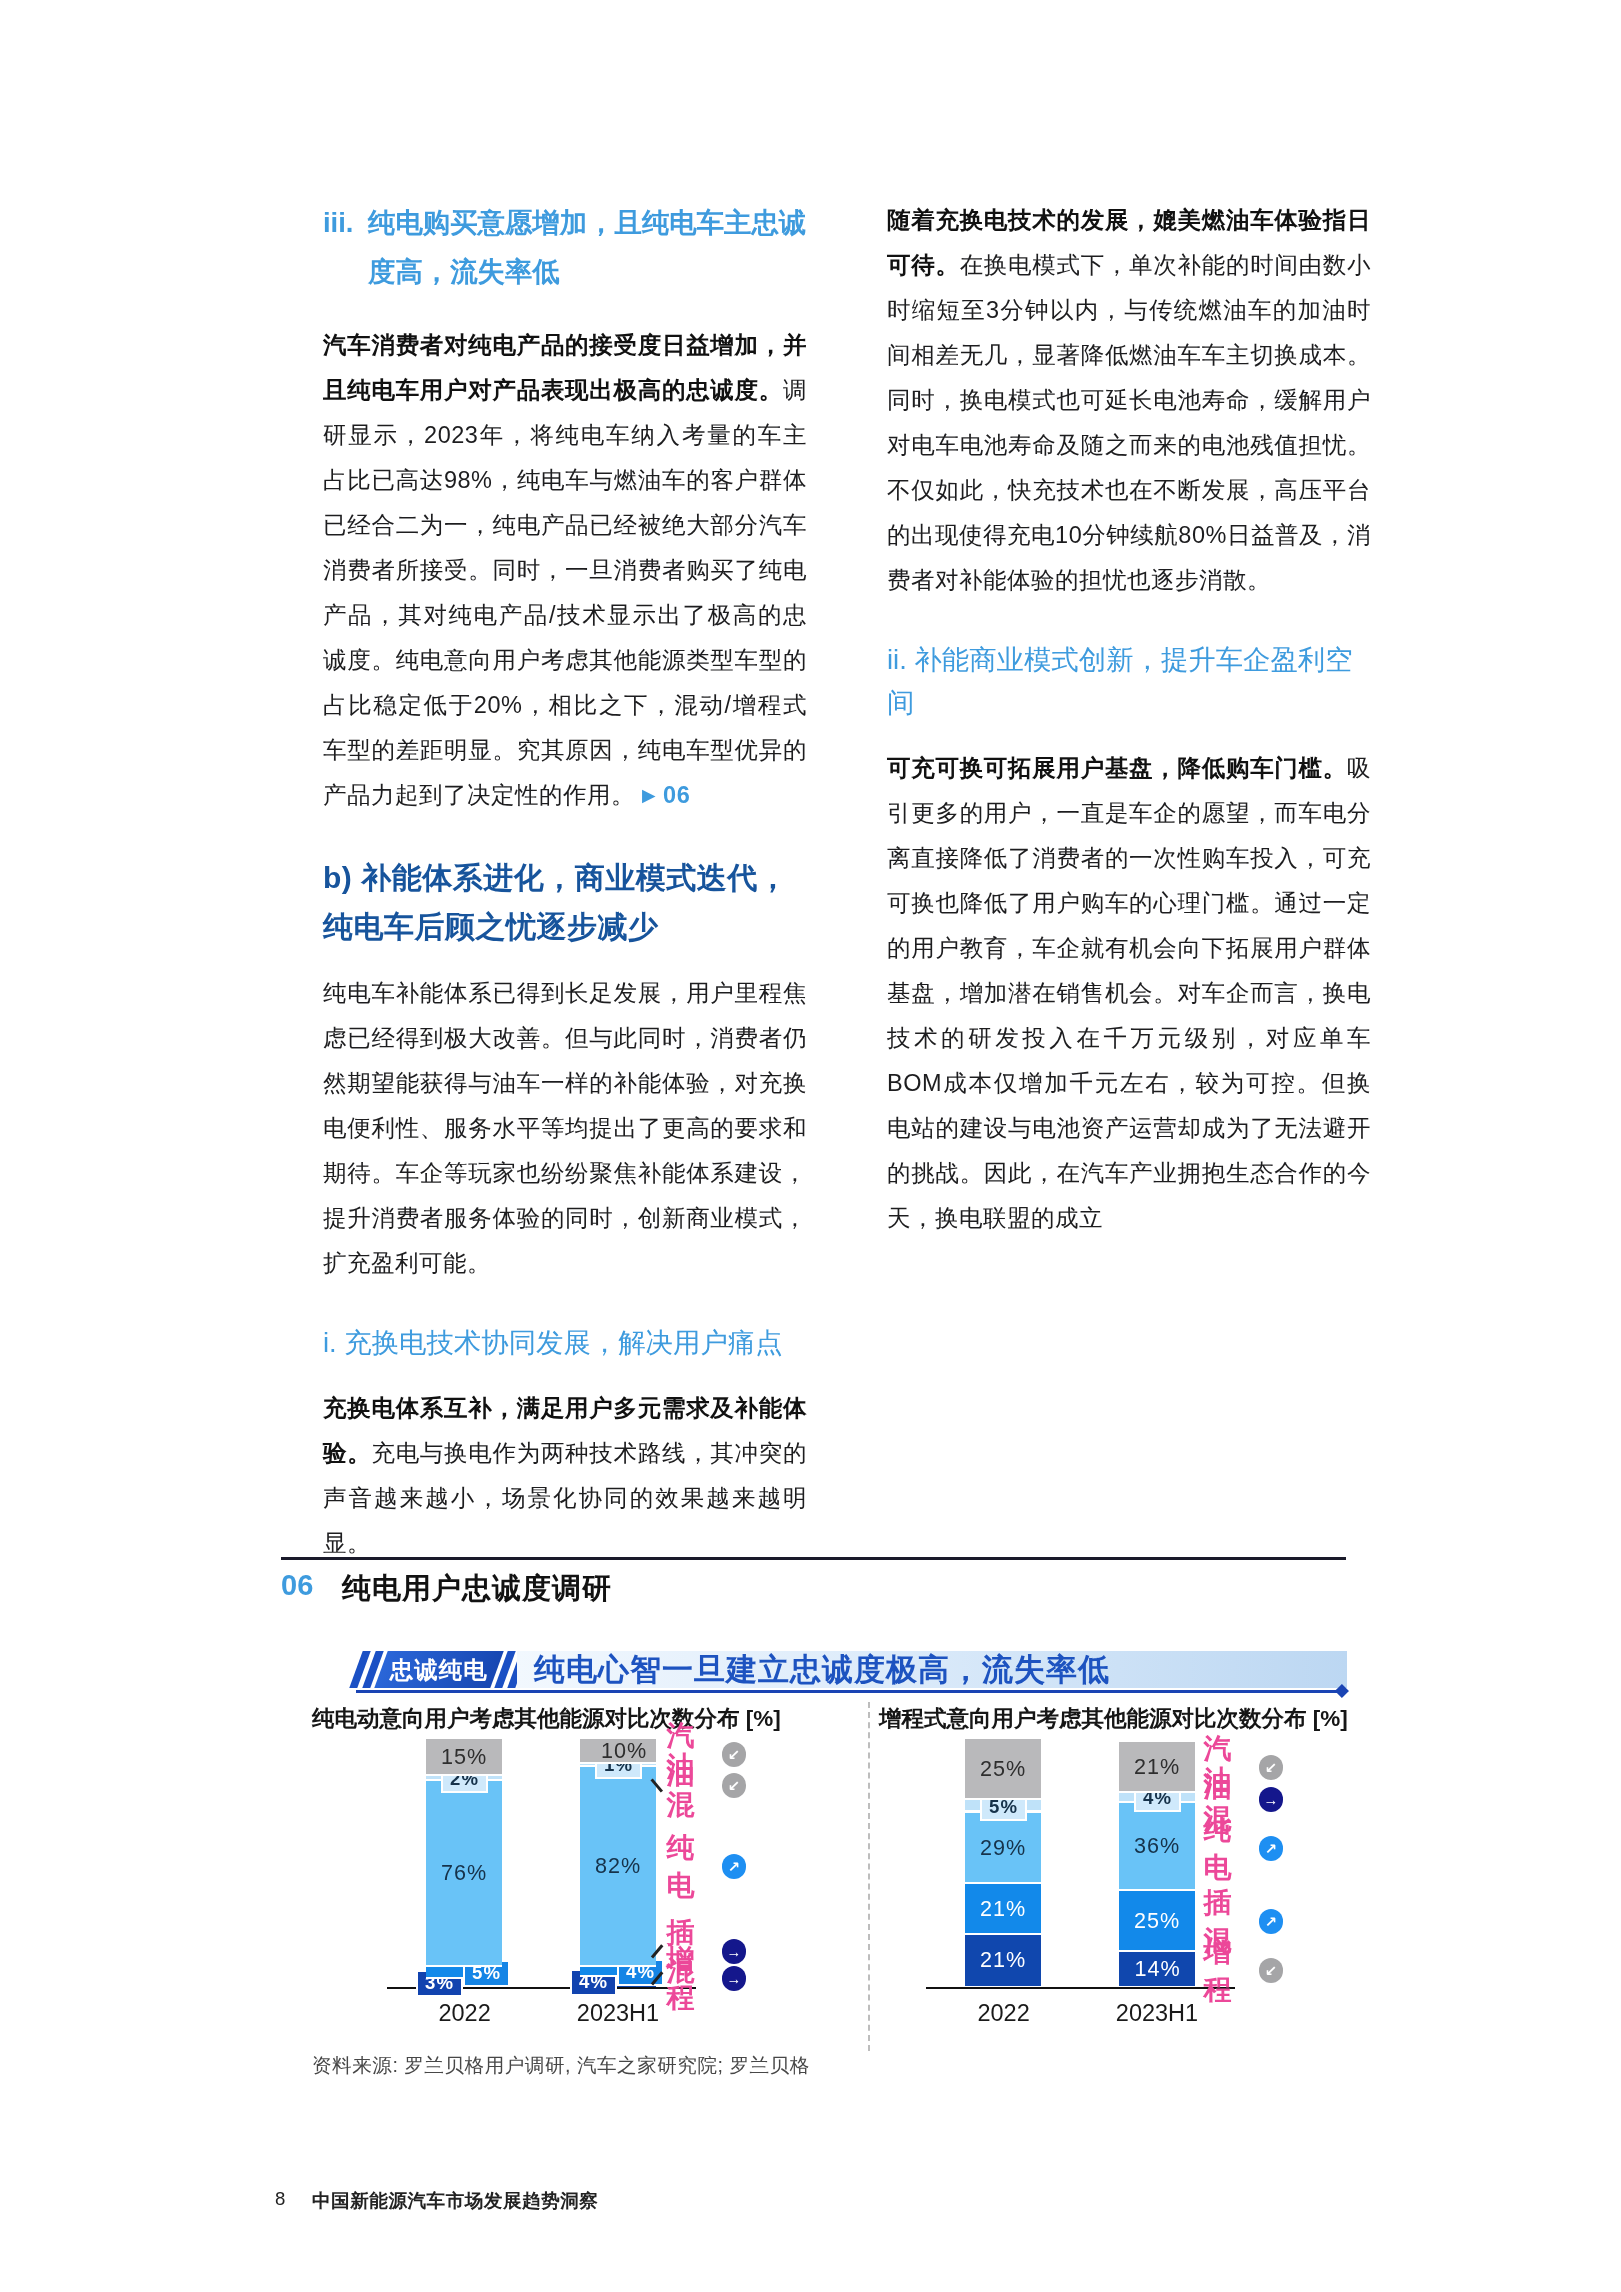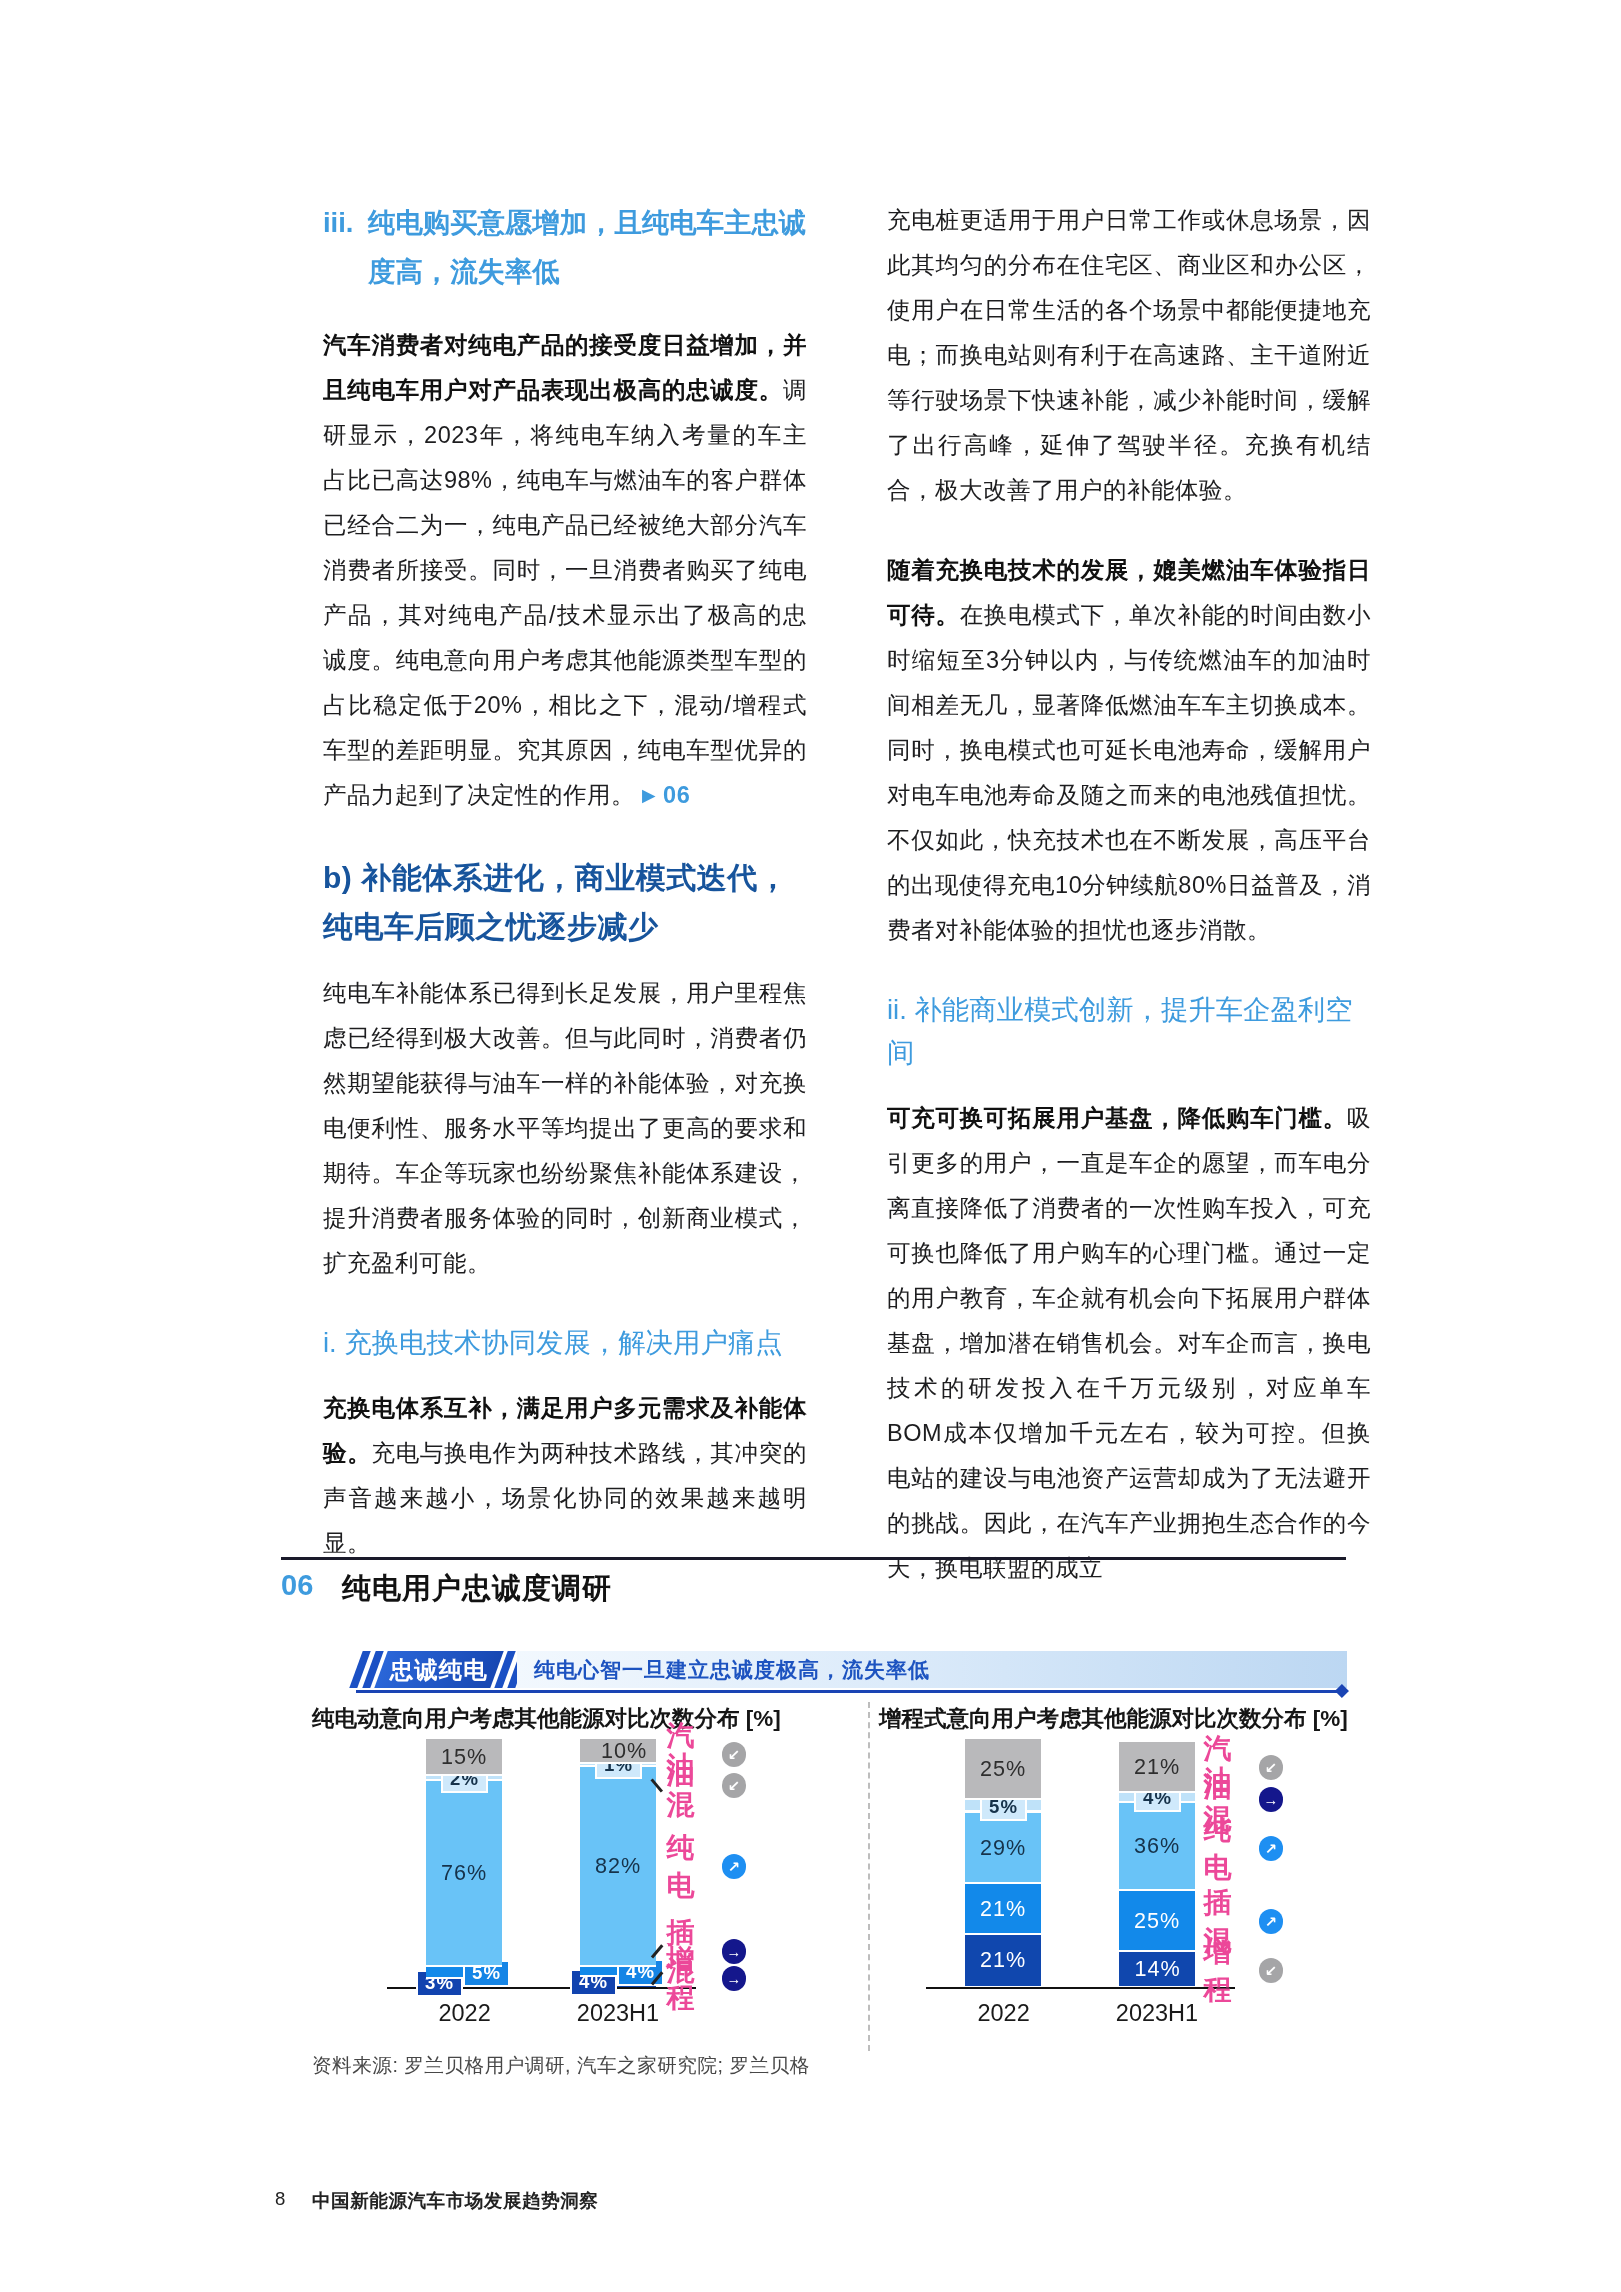--- a/index.html
+++ b/index.html
@@ -19,21 +19,21 @@
   
   .fig-rule{left:281px;top:1557px;width:1065px;height:2.9px;background:#1a1a2a;}
   .fig-no{left:281px;top:1569px;font-size:29px;font-weight:bold;color:#3e9bde;}
   .fig-title{left:342px;top:1569px;font-size:29px;font-weight:bold;color:#121212;letter-spacing:1px;}
   .stripe{top:1651px;width:7.8px;height:37px;background:#1b50c4;transform:skewX(-20deg);}
   .tag-box{left:381px;top:1651px;width:116px;height:37px;transform:skewX(-20deg);
            background:linear-gradient(90deg,#2a66d8,#1747b2);display:flex;align-items:center;justify-content:center;}
   .tag-box span{transform:skewX(20deg);color:#fff;font-weight:bold;font-size:23.5px;letter-spacing:1px;}
   .strip{left:517px;top:1651px;width:830px;height:37px;
          background:linear-gradient(90deg,#f2f8fe 0%,#dcebfa 45%,#bcd7f2 100%);}
-  .strip-text{left:534px;top:1651px;height:37px;line-height:37px;font-size:21px;font-weight:bold;color:#1d53c0;letter-spacing:1px;}
+  .strip-text{left:534px;top:1651px;height:37px;line-height:37px;font-size:31px;font-weight:bold;color:#1d53c0;letter-spacing:1px;}
   .underline{left:356px;top:1690px;width:985px;height:2.9px;background:#1a44b4;}
   .diamond{left:1337px;top:1686px;width:9.8px;height:9.8px;background:#1a44b4;transform:rotate(45deg);}
   .chart-sub{top:1703px;font-size:22.5px;font-weight:bold;color:#161616;}
   .v-dash{left:868px;top:1702px;height:349px;width:0;border-left:2px dashed #bdbdbd;}
   
   .chart{position:absolute;width:309px;height:314px;}
   .chart .axis{position:absolute;left:0;width:309px;height:2px;background:#111;}
   .chart .seg{position:absolute;box-sizing:border-box;}
   .chart .seg-label{position:absolute;text-align:center;font-size:21.6px;letter-spacing:1px;}
   .chart .seg-chip{position:absolute;box-sizing:border-box;width:47px;height:26.5px;border:2px solid #fff;
@@ -61,21 +61,20 @@
       <span>纯电购买意愿增加，且纯电车主忠诚度高，流失率低</span>
     </div>
     <p><b>汽车消费者对纯电产品的接受度日益增加，并且纯电车用户对产品表现出极高的忠诚度。</b><span>调研显示，2023年，将纯电车纳入考量的车主占比已高达98%，纯电车与燃油车的客户群体已经合二为一，纯电产品已经被绝大部分汽车消费者所接受。同时，一旦消费者购买了纯电产品，其对纯电产品/技术显示出了极高的忠诚度。纯电意向用户考虑其他能源类型车型的占比稳定低于20%，相比之下，混动/增程式车型的差距明显。究其原因，纯电车型优异的产品力起到了决定性的作用。</span> <span class="ref-link"><span class="tri">▶</span> <span>06</span></span></p>
     <div class="h-dark">b) 补能体系进化，商业模式迭代，纯电车后顾之忧逐步减少</div>
     <p>纯电车补能体系已得到长足发展，用户里程焦虑已经得到极大改善。但与此同时，消费者仍然期望能获得与油车一样的补能体验，对充换电便利性、服务水平等均提出了更高的要求和期待。车企等玩家也纷纷聚焦补能体系建设，提升消费者服务体验的同时，创新商业模式，扩充盈利可能。</p>
     <div class="h-sub">i. 充换电技术协同发展，解决用户痛点</div>
     <p><b>充换电体系互补，满足用户多元需求及补能体验。</b><span>充电与换电作为两种技术路线，其冲突的声音越来越小，场景化协同的效果越来越明显。</span></p>
   </div>
 
   <div class="col" style="left:887px;">
-    <p>充电桩更适用于用户日常工作或休息场景，因此其均匀的分布在住宅区、商业区和办公区，使用户在日常生活的各个场景中都能便捷地充电；而换电站则有利于在高速路、主干道附近等行驶场景下快速补能，减少补能时间，缓解了出行高峰，延伸了驾驶半径。充换有机结合，极大改善了用户的补能体验。</p>
     <p><b>随着充换电技术的发展，媲美燃油车体验指日可待。</b><span>在换电模式下，单次补能的时间由数小时缩短至3分钟以内，与传统燃油车的加油时间相差无几，显著降低燃油车车主切换成本。同时，换电模式也可延长电池寿命，缓解用户对电车电池寿命及随之而来的电池残值担忧。不仅如此，快充技术也在不断发展，高压平台的出现使得充电10分钟续航80%日益普及，消费者对补能体验的担忧也逐步消散。</span></p>
     <div class="h-sub">ii. 补能商业模式创新，提升车企盈利空间</div>
     <p><b>可充可换可拓展用户基盘，降低购车门槛。</b><span>吸引更多的用户，一直是车企的愿望，而车电分离直接降低了消费者的一次性购车投入，可充可换也降低了用户购车的心理门槛。通过一定的用户教育，车企就有机会向下拓展用户群体基盘，增加潜在销售机会。对车企而言，换电技术的研发投入在千万元级别，对应单车BOM成本仅增加千元左右，较为可控。但换电站的建设与电池资产运营却成为了无法避开的挑战。因此，在汽车产业拥抱生态合作的今天，换电联盟的成立</span></p>
   </div>
 
   <div class="abs fig-rule"></div>
   <div class="abs fig-no">06</div>
   <div class="abs fig-title">纯电用户忠诚度调研</div>
 
   <div class="abs stripe" style="left:356px;"></div>

